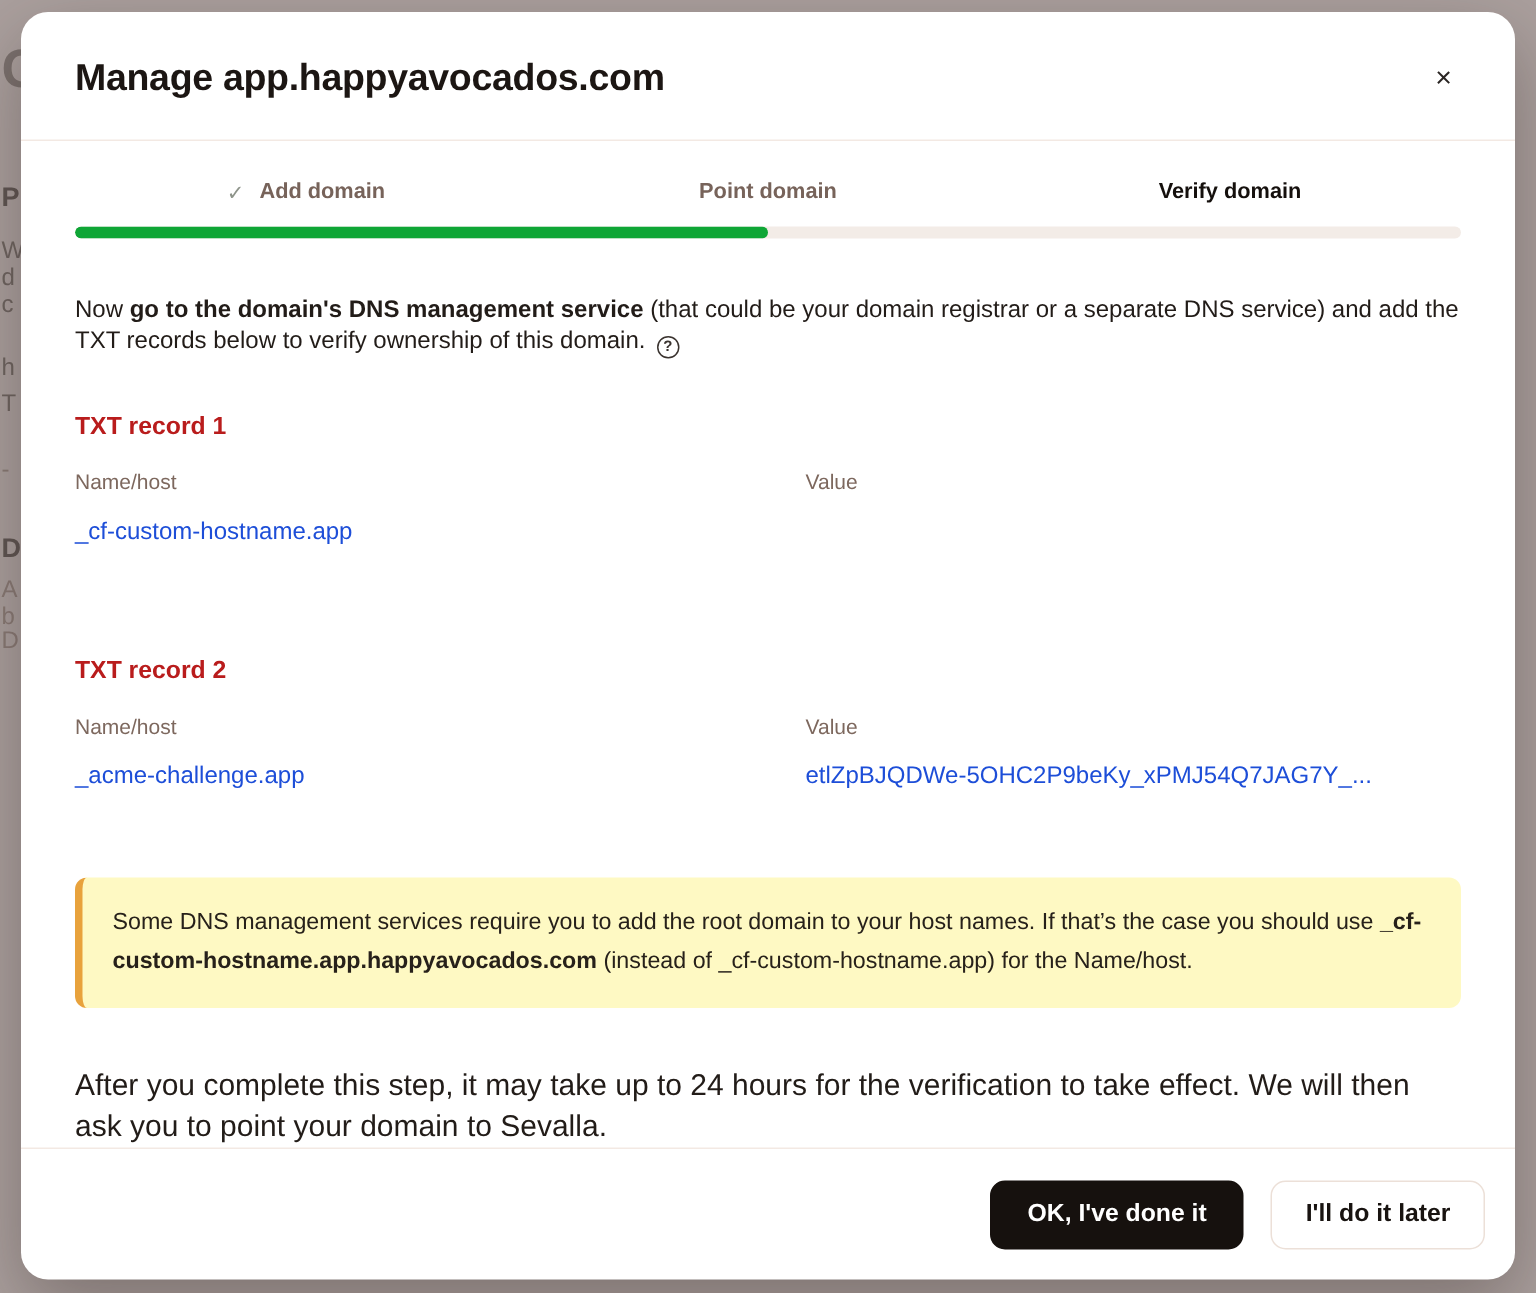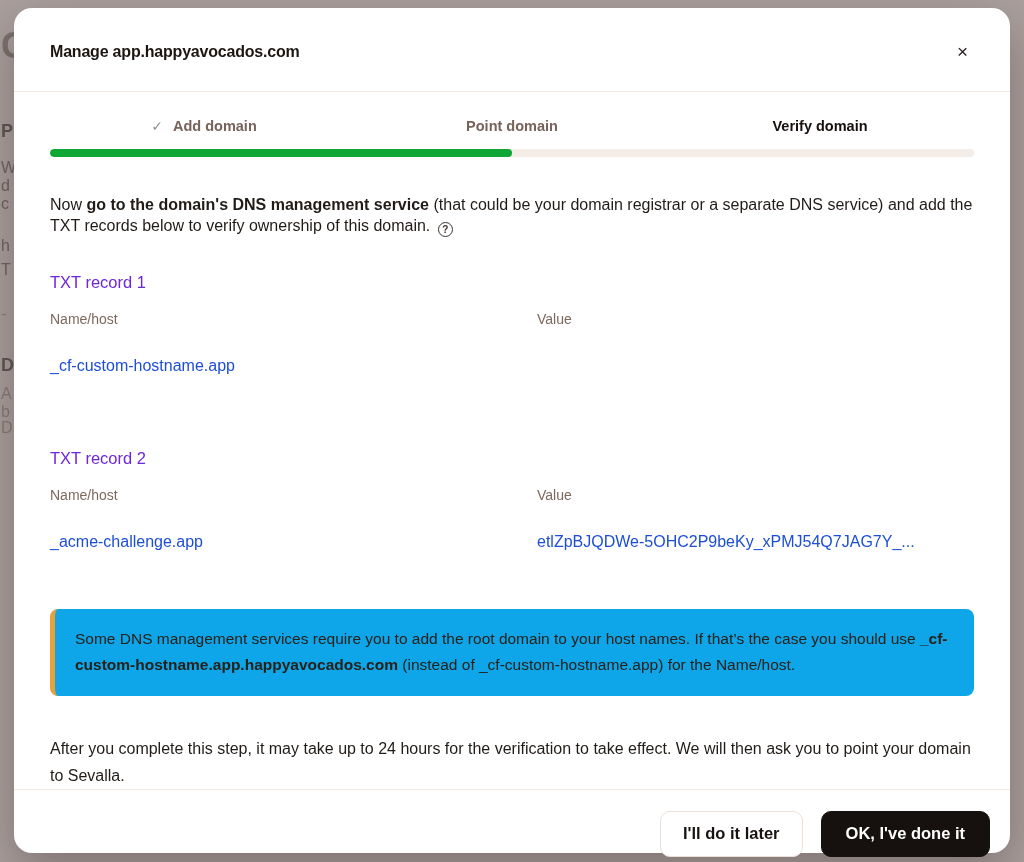--- a/index.html
+++ b/index.html
@@ -42,21 +42,21 @@
   
   .modal-header {
     flex: 0 0 auto;
     display: flex;
     align-items: center;
     justify-content: space-between;
     padding: 30px 36px 26px 36px;
     border-bottom: 1px solid #f3e9e3;
   }
   .modal-title {
-    font-size: 16px;
+    font-size: 25px;
     font-weight: 700;
     color: #1c1613;
     letter-spacing: -0.2px;
   }
   .close-btn {
     background: none;
     border: none;
     cursor: pointer;
     font-size: 19px;
     line-height: 1;
@@ -118,44 +118,44 @@
     font-size: 10px;
     font-weight: 600;
     color: #3a332f;
     vertical-align: -2px;
     margin-left: 3px;
     cursor: pointer;
   }
 
   .record { margin-top: 36px; }
   .record + .record { margin-top: 74px; }
-  .record-heading { font-size: 16.5px; font-weight: 400; color: #6d28d9; }
+  .record-heading { font-size: 16.5px; font-weight: 700; color: #b91c1c; }
   .record-grid {
     display: grid;
     grid-template-columns: 487px 1fr;
     margin-top: 19px;
-    row-gap: 30px;
+    row-gap: 17px;
   }
   .record-label { font-size: 14px; color: #7d685e; }
   .record-value { font-size: 16px; color: #1d4ed8; }
 
   .callout {
     margin-top: 58px;
-    background: #0ea5e9;
+    background: #fef9c3;
     border-left: 5px solid #e8a23c;
     border-radius: 8px;
     padding: 17px 24px 18px 20px;
     font-size: 15.5px;
     line-height: 26px;
     color: #27211a;
   }
 
   .completion-note {
     margin-top: 39px;
-    font-size: 16px;
+    font-size: 20px;
     line-height: 27px;
     color: #221c18;
     max-width: 960px;
   }
 
   
   .modal-footer {
     flex: 0 0 auto;
     border-top: 1px solid #f3e9e3;
     padding: 21px 20px 20px 36px;
@@ -254,17 +254,17 @@
       </div>
     </div>
 
     <div class="callout"><span>Some DNS management services require you to add the root domain to your host names. If that’s the case you should use </span><b>_cf-custom-hostname.app.happyavocados.com</b><span> (instead of _cf-custom-hostname.app) for the Name/host.</span></div>
 
     <p class="completion-note">After you complete this step, it may take up to 24 hours for the verification to take effect. We will then ask you to point your domain to Sevalla.</p>
 
   </div>
 
   <div class="modal-footer">
+    <button class="btn btn-primary">OK, I've done it</button>
     <button class="btn btn-secondary">I'll do it later</button>
-    <button class="btn btn-primary">OK, I've done it</button>
   </div>
 
 </div>
 
 </body></html>

